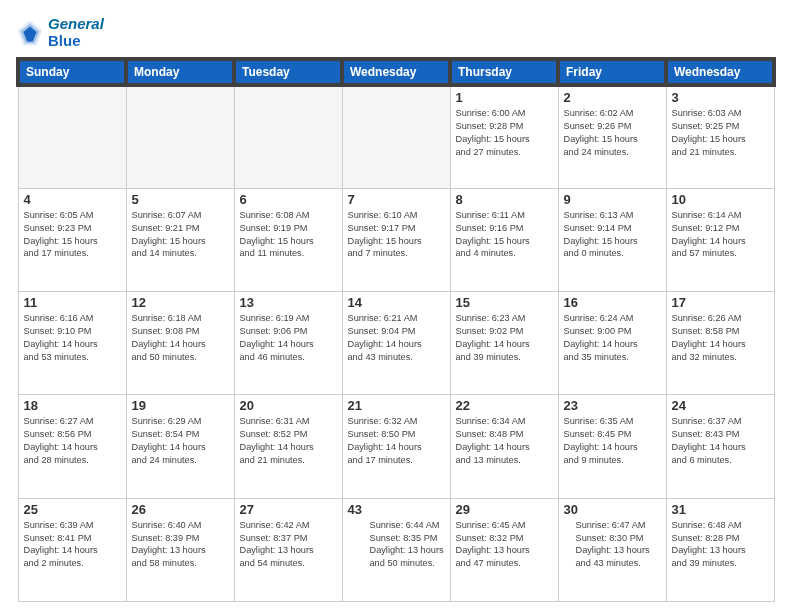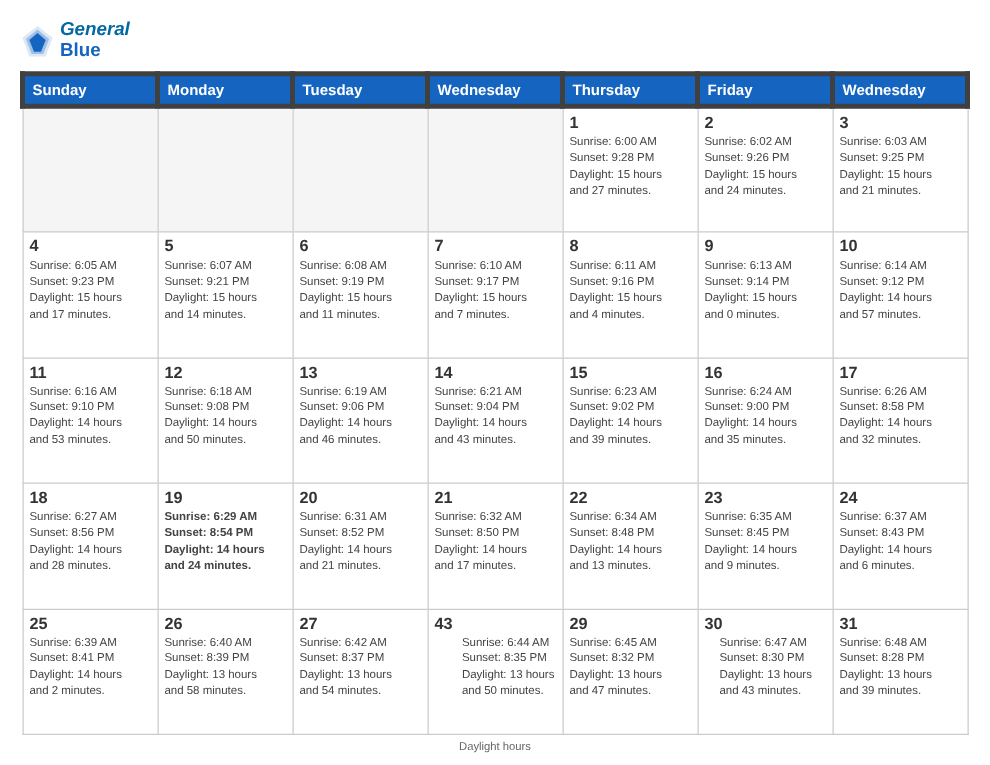--- a/index.html
+++ b/index.html
@@ -263,21 +263,21 @@
         <tr>
           <td>
             <div class="day-num">18</div>
             <div class="day-info" style="white-space: pre-line;">Sunrise: 6:27 AM
 Sunset: 8:56 PM
 Daylight: 14 hours
 and 28 minutes.</div>
           </td>
           <td>
             <div class="day-num">19</div>
-            <div class="day-info" style="white-space: pre-line; font-weight: bold;">Sunrise: 6:29 AM
+            <div class="day-info" style="white-space: pre-line;">Sunrise: 6:29 AM
 Sunset: 8:54 PM
 Daylight: 14 hours
 and 24 minutes.</div>
           </td>
           <td>
             <div class="day-num">20</div>
             <div class="day-info" style="white-space: pre-line;">Sunrise: 6:31 AM
 Sunset: 8:52 PM
 Daylight: 14 hours
 and 21 minutes.</div>
@@ -358,16 +358,13 @@
             <div class="day-num">31</div>
             <div class="day-info" style="white-space: pre-line;">Sunrise: 6:48 AM
 Sunset: 8:28 PM
 Daylight: 13 hours
 and 39 minutes.</div>
           </td>
         </tr>
       </tbody>
   </table>
 
-  <div class="footer">
-    <span>Daylight hours</span>
-  </div>
 </div>
 
 </body></html>

